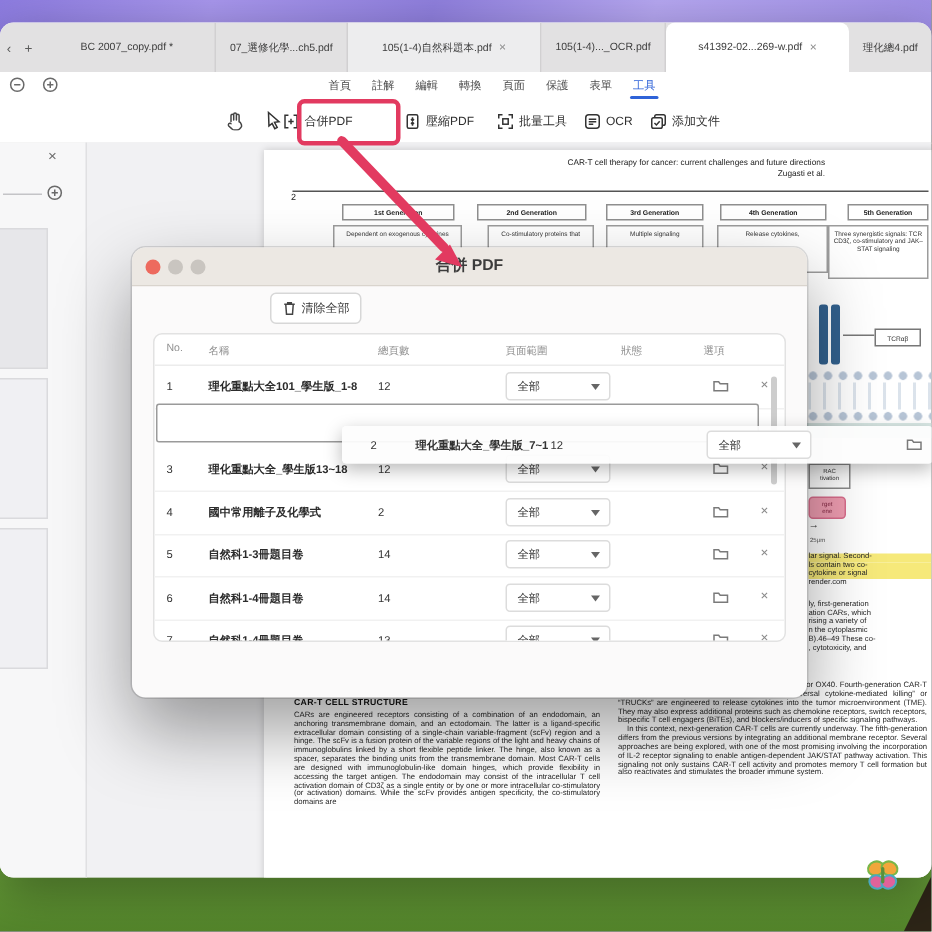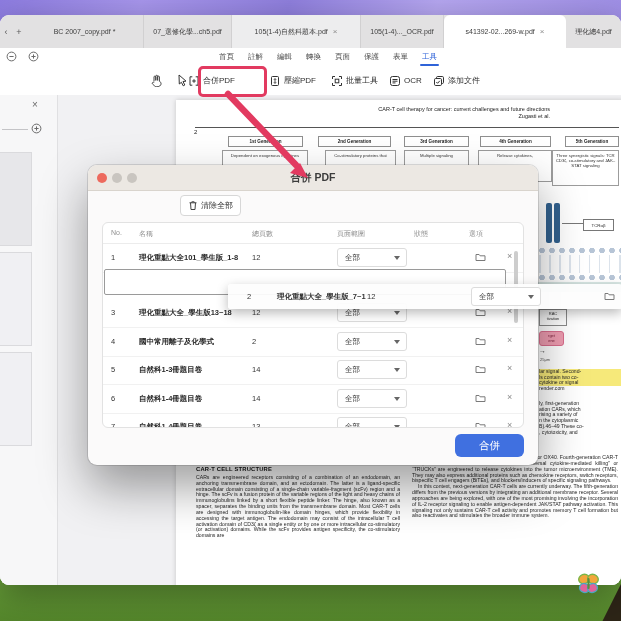--- a/index.html
+++ b/index.html
@@ -452,21 +452,20 @@
           </span>
         <span class="icon c-folder"><svg width="11" height="10" viewBox="0 0 11 10">
               <path d="M1 8.5v-6h3.1l1 1.3H10v4.7z" fill="none" stroke="#7a7a7a"></path>
             </svg></span>
         <span class="c-x">×</span>
       </div>
 
       <div class="scrollthumb"></div>
     </div>
 
-    <div class="merge-btn">合併</div>
   </div>
 
   <div class="float-row">
     <span class="f-no">2</span>
     <span class="f-name">理化重點大全_學生版_7~1</span>
     <span class="f-pages">12</span>
     <span class="select">
         <span class="val">全部</span>
         <span class="caret"></span>
       </span>

